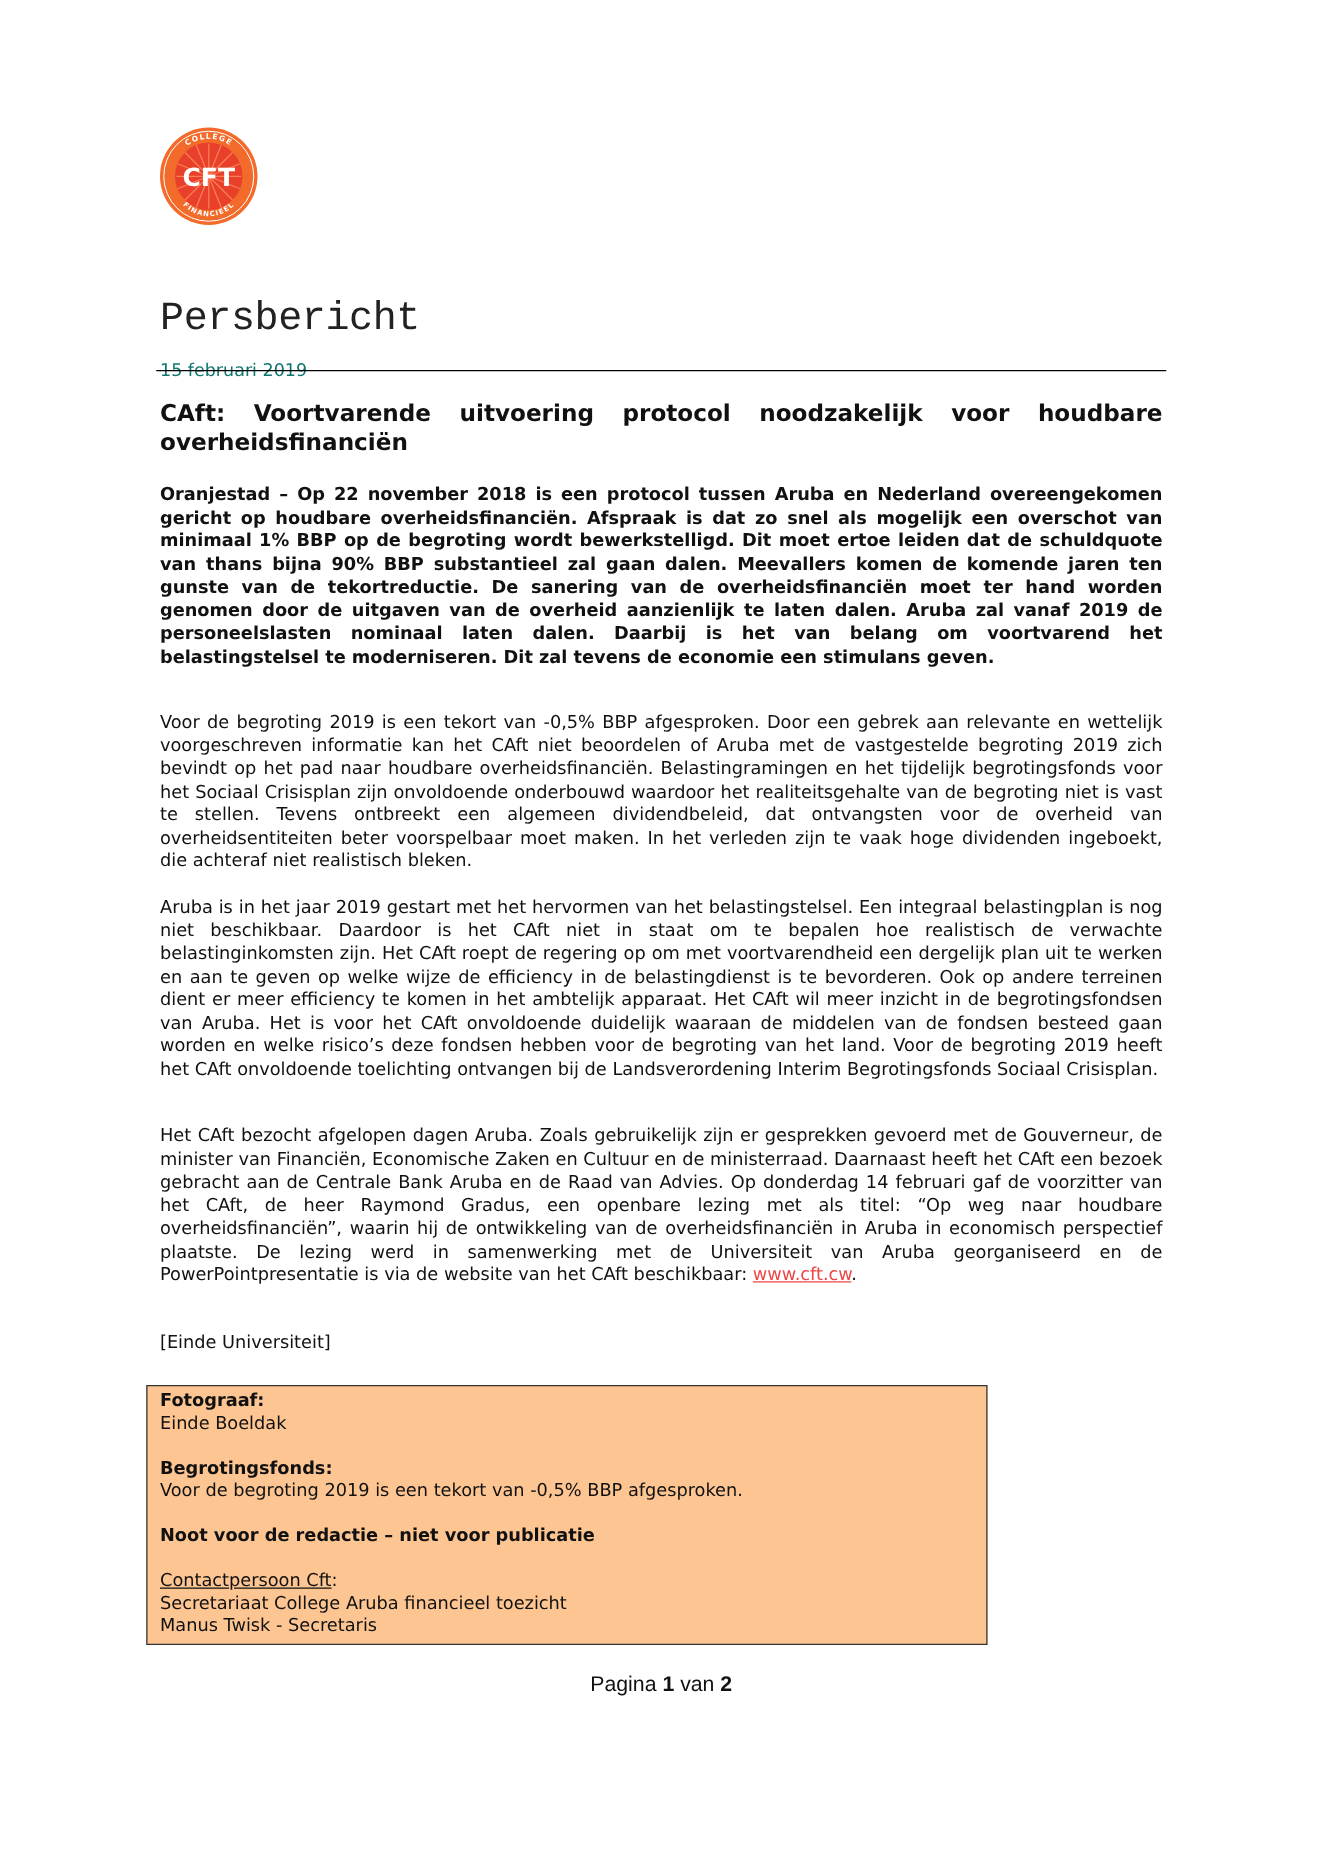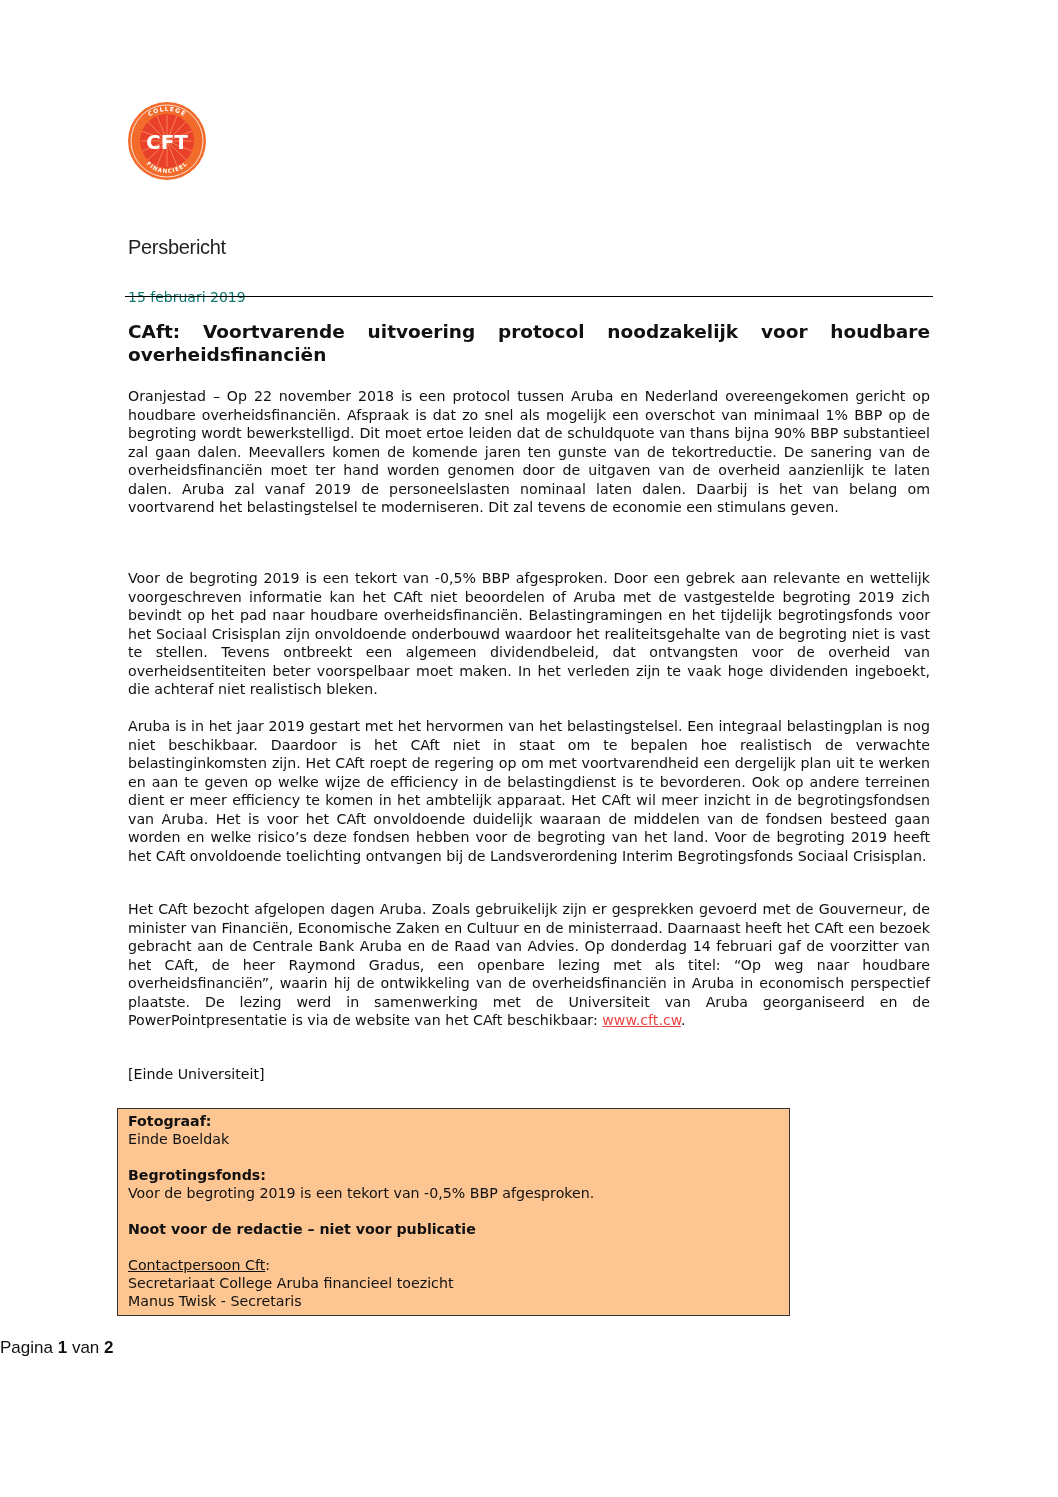--- a/index.html
+++ b/index.html
@@ -1,33 +1,33 @@
 <!DOCTYPE html>
 <html><head>
   <meta charset="utf-8">
   <style>
     html, body { margin: 0; padding: 0; background: #ffffff; }
     body { width: 1058px; height: 1497px; position: relative; font-family: "DejaVu Sans", sans-serif; color: #111; }
     .logo { position: absolute; left: 127px; top: 101px; width: 80px; height: 80px; }
-    .title { position: absolute; left: 128px; top: 236px; font-family: Liberation Sans, sans-serif; font-size: 20px; color: #222; letter-spacing: -0.3px; }
+    .title { position: absolute; left: 128px; top: 236px; font-family: Liberation Mono, monospace; font-size: 32px; color: #222; letter-spacing: -0.3px; }
     .date { position: absolute; left: 128px; top: 289px; font-size: 14px; color: #0f766e; }
     .rule { position: absolute; left: 125px; top: 296px; width: 808px; height: 0; border-top: 1.5px solid #000; }
     .headline { position: absolute; left: 128px; top: 320px; width: 802px; font-size: 18.5px; font-weight: bold; line-height: 23px; text-align: justify; text-align-last: left; }
     .para { position: absolute; left: 128px; width: 802px; font-size: 14.2px; line-height: 18.5px; text-align: justify; }
-    .lead { top: 387px; font-weight: normal; }
+    .lead { top: 387px; font-weight: bold; }
     .p1 { top: 569px; }
     .p2 { top: 717px; }
     .p3 { top: 900px; }
     .link { color: #ef4444; text-decoration: underline; }
     .einde { position: absolute; left: 128px; top: 1066px; font-size: 14.2px; }
     .box { position: absolute; left: 117px; top: 1108px; width: 673px; height: 208px; background: #fdc592; border: 1.5px solid #333; box-sizing: border-box; padding: 3px 10px; font-size: 14.2px; line-height: 18px; }
     .box .lbl { font-weight: bold; }
     .box .gap { height: 18px; }
     .box .u { text-decoration: underline; }
-    .footer { position: absolute; left: 0; width: 1058px; top: 1338px; text-align: left; font-family: "Liberation Sans", sans-serif; font-size: 17px; color: #111; }
+    .footer { position: absolute; left: 0; width: 1058px; top: 1338px; text-align: center; font-family: "Liberation Sans", sans-serif; font-size: 17px; color: #111; }
     .footer b { font-weight: bold; }
   </style>
 </head>
 <body>
 
 <div class="logo">
   <svg width="80" height="80" viewBox="0 0 80 80">
     <circle cx="40" cy="40" r="39" fill="#f36b2b"></circle>
     <circle cx="40" cy="40" r="36" fill="none" stroke="#ffffff" stroke-width="0.8"></circle>
     <circle cx="40" cy="40" r="27" fill="#e8402a"></circle>

